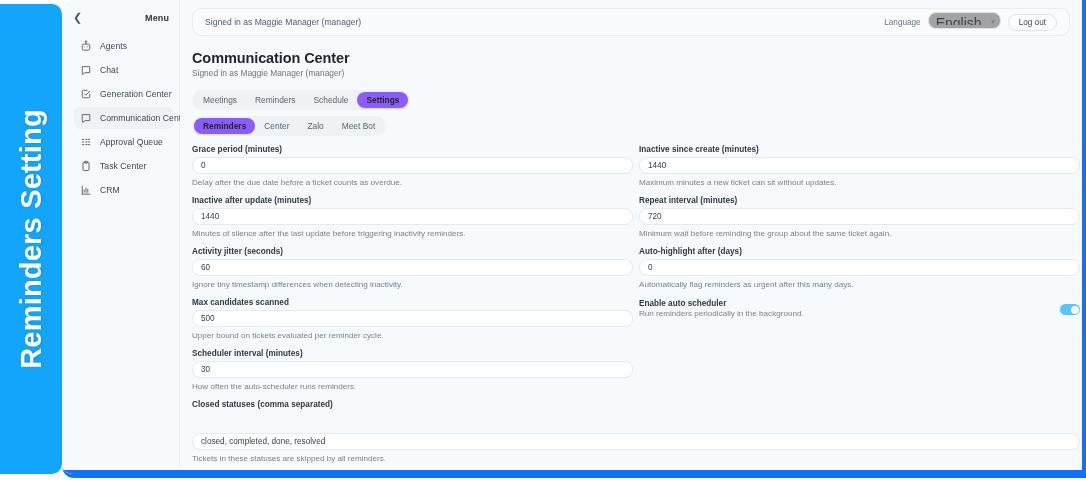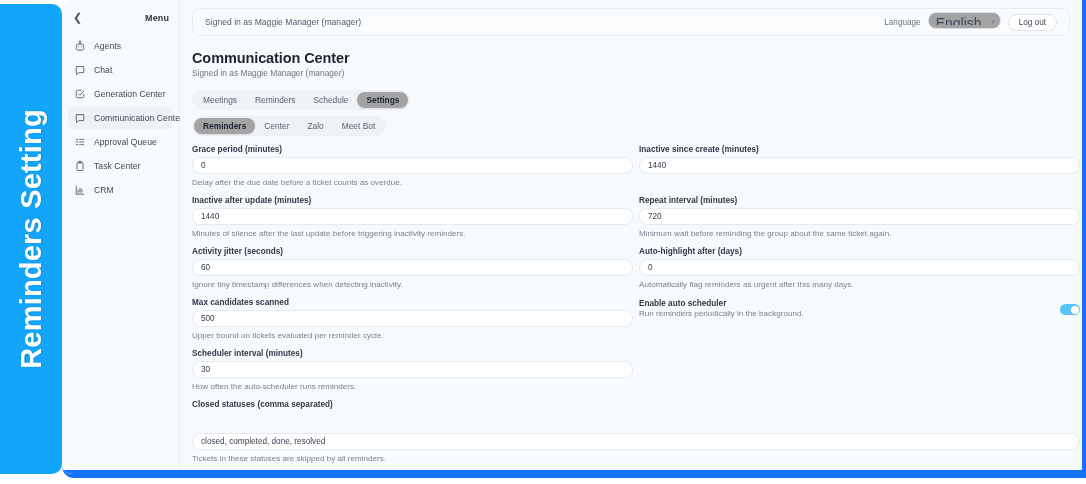--- a/index.html
+++ b/index.html
@@ -78,21 +78,21 @@
     cursor: pointer;
     padding: 2px 3px;
   }
   .menu-label {
     font-size: 9px;
     font-weight: bold;
     color: #2b3440;
     letter-spacing: .1px;
     text-align: right;
   }
-  .nav { padding: 2px 6px 0 6px; }
+  .nav { padding: 2px 6px 0 12px; }
   .nav-item {
     display: flex;
     align-items: center;
     gap: 8px;
     padding: 5px 6px;
     border-radius: 6px;
     margin-bottom: 2px;
     cursor: pointer;
   }
   .nav-item.active { background: #eef2f6; }
@@ -202,21 +202,21 @@
   .tabrow.second { margin-bottom: 9px; }
   .tab {
     font-size: 8.4px;
     color: #59646f;
     padding: 3px 9px;
     border-radius: 9px;
     cursor: pointer;
     white-space: nowrap;
   }
   .tab.active {
-    background: #a3a3a3;
+    background: #8b5cf6;
     color: #1d2630;
     font-weight: bold;
     box-shadow: 0 1px 2px rgba(16,30,50,.10);
   }
   .tabrow-clear { display: block; height: 0; }
 
   
   .grid {
     display: grid;
     grid-template-columns: 441px 441px;
@@ -426,20 +426,21 @@
 
         <div class="field">
           <div class="flabel">Grace period (minutes)</div>
           <input class="finput" value="0" style="">
           <div class="fhelp">Delay after the due date before a ticket counts as overdue.</div>
         </div>
 
         <div class="field">
           <div class="flabel">Inactive since create (minutes)</div>
           <input class="finput" value="1440" style="">
+          <div class="fhelp">Maximum minutes a new ticket can sit without updates.</div>
         </div>
 
         <div class="field">
           <div class="flabel">Inactive after update (minutes)</div>
           <input class="finput" value="1440" style="">
           <div class="fhelp">Minutes of silence after the last update before triggering inactivity reminders.</div>
         </div>
 
         <div class="field">
           <div class="flabel">Repeat interval (minutes)</div>

